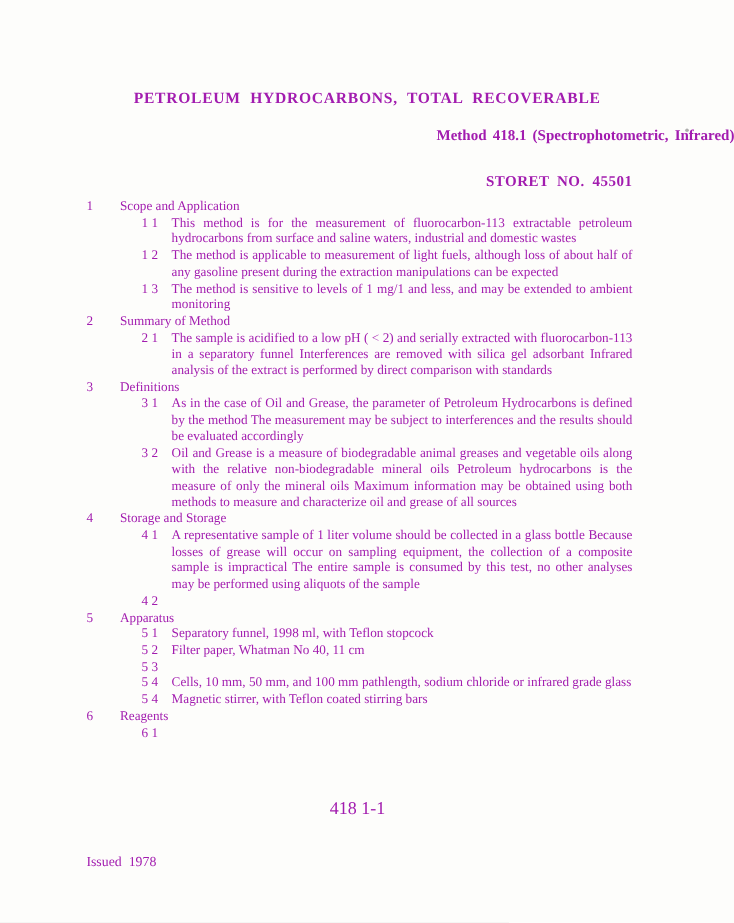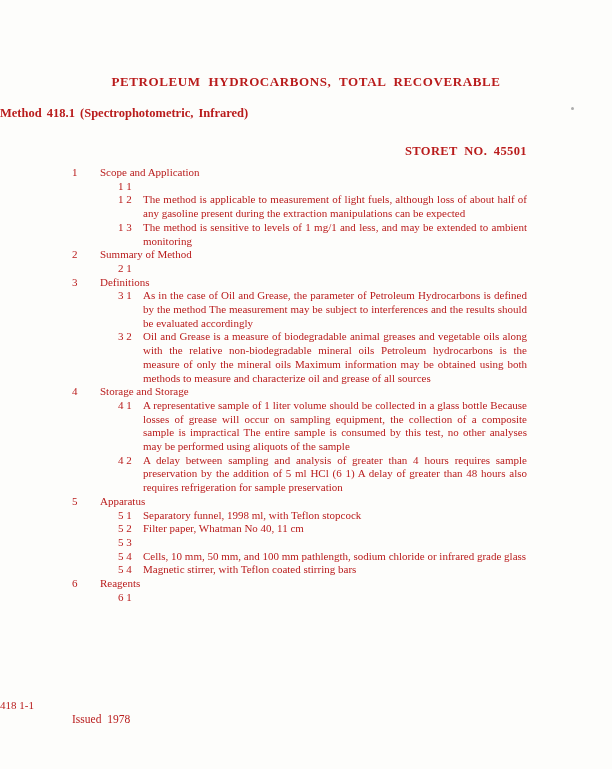--- a/index.html
+++ b/index.html
@@ -3,38 +3,38 @@
 <meta charset="utf-8">
 <style>
   html, body { margin: 0; padding: 0; background: #e8e8e8; }
   .page {
     position: relative;
     width: 612px;
     height: 769px;
     margin: 0 auto;
     background: #fdfdfb;
     font-family: "Liberation Serif", serif;
-    color: #b91c1c;
+    color: #a21caf;
     overflow: hidden;
   }
   .title {
     position: absolute;
     top: 74px; left: 0; right: 0;
     margin: 0;
     text-align: center;
     font-size: 13px;
     font-weight: bold;
     letter-spacing: 0.6px;
     word-spacing: 4px;
   }
   .subtitle {
     position: absolute;
     top: 106px; left: 0; right: 0;
     margin: 0;
-    text-align: left;
+    text-align: right;
     font-size: 12.5px;
     font-weight: bold;
     word-spacing: 2px;
   }
   .storet {
     position: absolute;
     top: 144px; right: 85px;
     font-size: 12.5px;
     font-weight: bold;
     letter-spacing: 0.4px;
@@ -54,23 +54,24 @@
   .item-text { flex: 1; text-align: justify; }
   .issued {
     position: absolute;
     top: 673px; left: 72px;
     font-size: 11.5px;
     word-spacing: 3px;
     margin-top: 40px;
   }
   .pagenum {
     position: absolute;
-    top: 699px; left: 0;
+    top: 666px; left: 0;
     width: 596px;
-    font-size: 11px;
+    text-align: center;
+    font-size: 15px;
   }
   .speck {
     position: absolute;
     top: 107px; left: 571px;
     width: 3px; height: 3px;
     background: #8a8a8a;
     border-radius: 50%;
     opacity: 0.7;
   }
 </style>
@@ -82,35 +83,37 @@
   <h1 class="title">PETROLEUM HYDROCARBONS, TOTAL RECOVERABLE</h1>
   <h2 class="subtitle">Method 418.1 (Spectrophotometric, Infrared)</h2>
   <div class="storet">STORET NO. 45501</div>
   <div class="content" id="sections">
       <div class="sec-row">
         <span class="sec-num">1</span>
         <span class="sec-title">Scope and Application</span>
       </div>
       <div class="item-row">
         <span class="item-num">1 1</span>
+        <span class="item-text">This method is for the measurement of fluorocarbon-113 extractable petroleum hydrocarbons from surface and saline waters, industrial and domestic wastes</span>
       </div>
       <div class="item-row">
         <span class="item-num">1 2</span>
         <span class="item-text">The method is applicable to measurement of light fuels, although loss of about half of any gasoline present during the extraction manipulations can be expected</span>
       </div>
       <div class="item-row">
         <span class="item-num">1 3</span>
         <span class="item-text">The method is sensitive to levels of 1 mg/1 and less, and may be extended to ambient monitoring</span>
       </div>
       <div class="sec-row">
         <span class="sec-num">2</span>
         <span class="sec-title">Summary of Method</span>
       </div>
       <div class="item-row">
         <span class="item-num">2 1</span>
+        <span class="item-text">The sample is acidified to a low pH ( &lt; 2) and serially extracted with fluorocarbon-113 in a separatory funnel  Interferences are removed with silica gel adsorbant  Infrared analysis of the extract is performed by direct comparison with standards</span>
       </div>
       <div class="sec-row">
         <span class="sec-num">3</span>
         <span class="sec-title">Definitions</span>
       </div>
       <div class="item-row">
         <span class="item-num">3 1</span>
         <span class="item-text">As in the case of Oil and Grease, the parameter of Petroleum Hydrocarbons is defined by the method  The measurement may be subject to interferences and the results should be evaluated accordingly</span>
       </div>
       <div class="item-row">
@@ -120,21 +123,20 @@
       <div class="sec-row">
         <span class="sec-num">4</span>
         <span class="sec-title">Storage and Storage</span>
       </div>
       <div class="item-row">
         <span class="item-num">4 1</span>
         <span class="item-text">A representative sample of 1 liter volume should be collected in a glass bottle  Because losses of grease will occur on sampling equipment, the collection of a composite sample is impractical  The entire sample is consumed by this test, no other analyses may be performed using aliquots of the sample</span>
       </div>
       <div class="item-row">
         <span class="item-num">4 2</span>
-        <span class="item-text">A delay between sampling and analysis of greater than 4 hours requires sample preservation by the addition of 5 ml HCl (6 1)  A delay of greater than 48 hours also requires refrigeration for sample preservation</span>
       </div>
       <div class="sec-row">
         <span class="sec-num">5</span>
         <span class="sec-title">Apparatus</span>
       </div>
       <div class="item-row">
         <span class="item-num">5 1</span>
         <span class="item-text">Separatory funnel, 1998 ml, with Teflon stopcock</span>
       </div>
       <div class="item-row">

